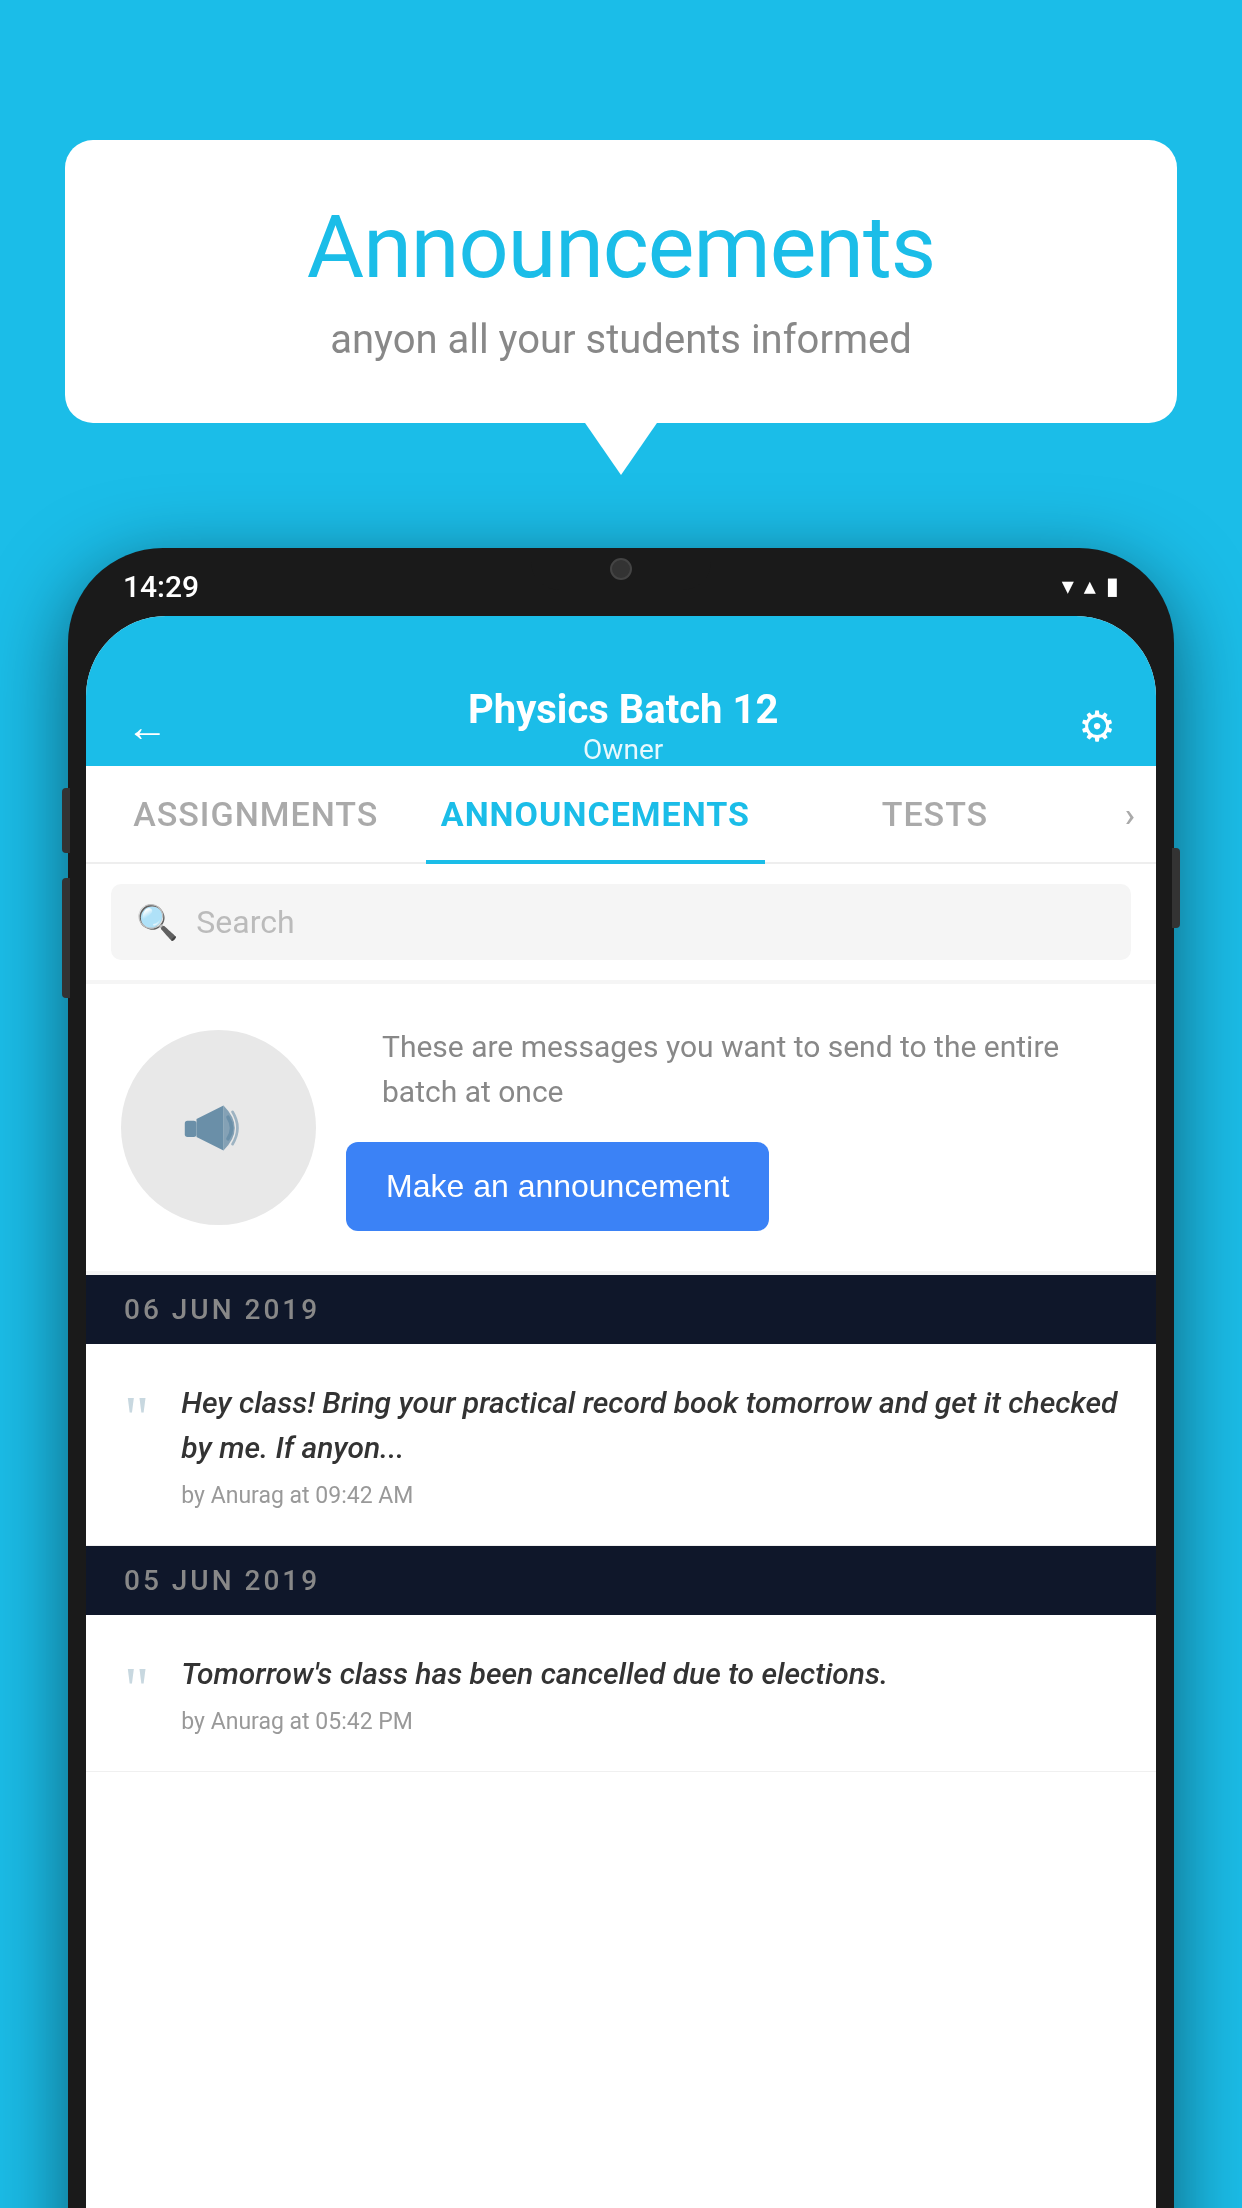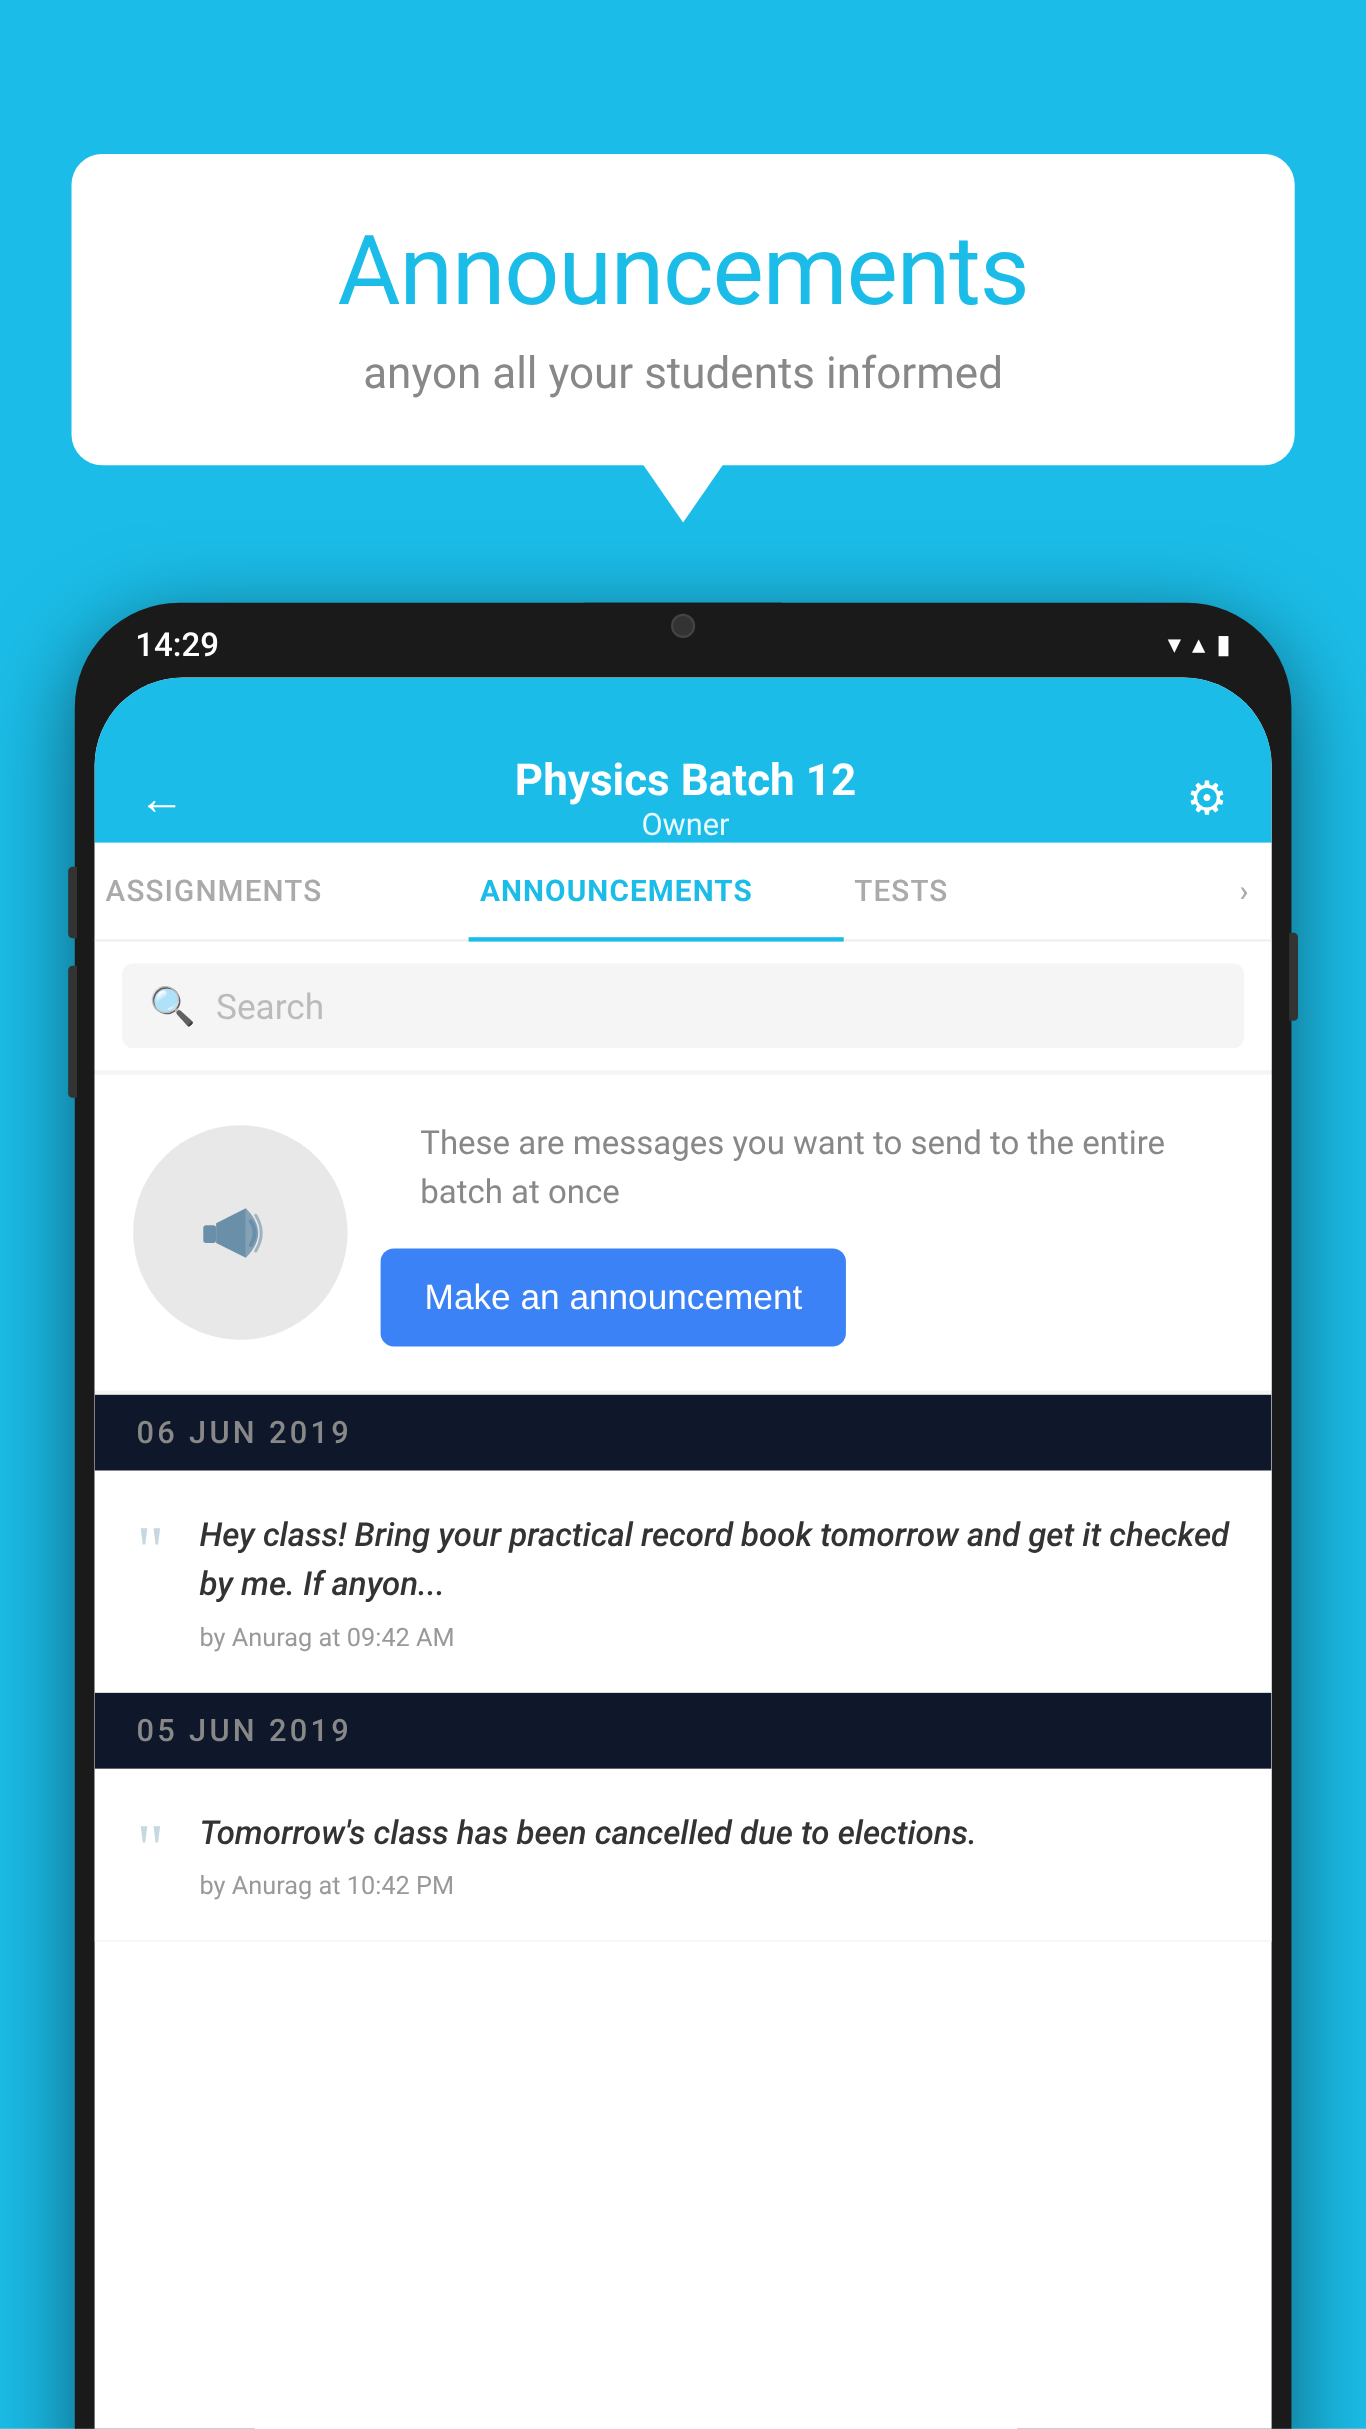--- a/index.html
+++ b/index.html
@@ -183,22 +183,22 @@
       background: white;
       display: flex;
       align-items: stretch;
       border-bottom: 2px solid #eee;
       margin-top: 0;
     }
 
     .tab-item {
       flex: 1;
       padding: 28px 10px;
-      text-align: left;
-      font-size: 27px;
+      text-align: center;
+      font-size: 34px;
       font-weight: 500;
       color: #aaa;
       letter-spacing: 1px;
       text-transform: uppercase;
       cursor: pointer;
       position: relative;
     }
 
     .tab-item.active {
       color: #1bbde8;
@@ -470,21 +470,21 @@
             <div class="announcement-meta">by Anurag at 09:42 AM</div>
           </div>
         </div>
 
         <div class="date-divider">05  JUN  2019</div>
 
         <div class="announcement-item">
           <div class="quote-icon">"</div>
           <div class="announcement-body">
             <div class="announcement-text">Tomorrow's class has been cancelled due to elections.</div>
-            <div class="announcement-meta">by Anurag at 10:42 PM</div>
+            <div class="announcement-meta">by Anurag at 05:42 PM</div>
           </div>
         </div>
 
       </div>
 
     </div>
   </div>
 </div>
 
 </body></html>

